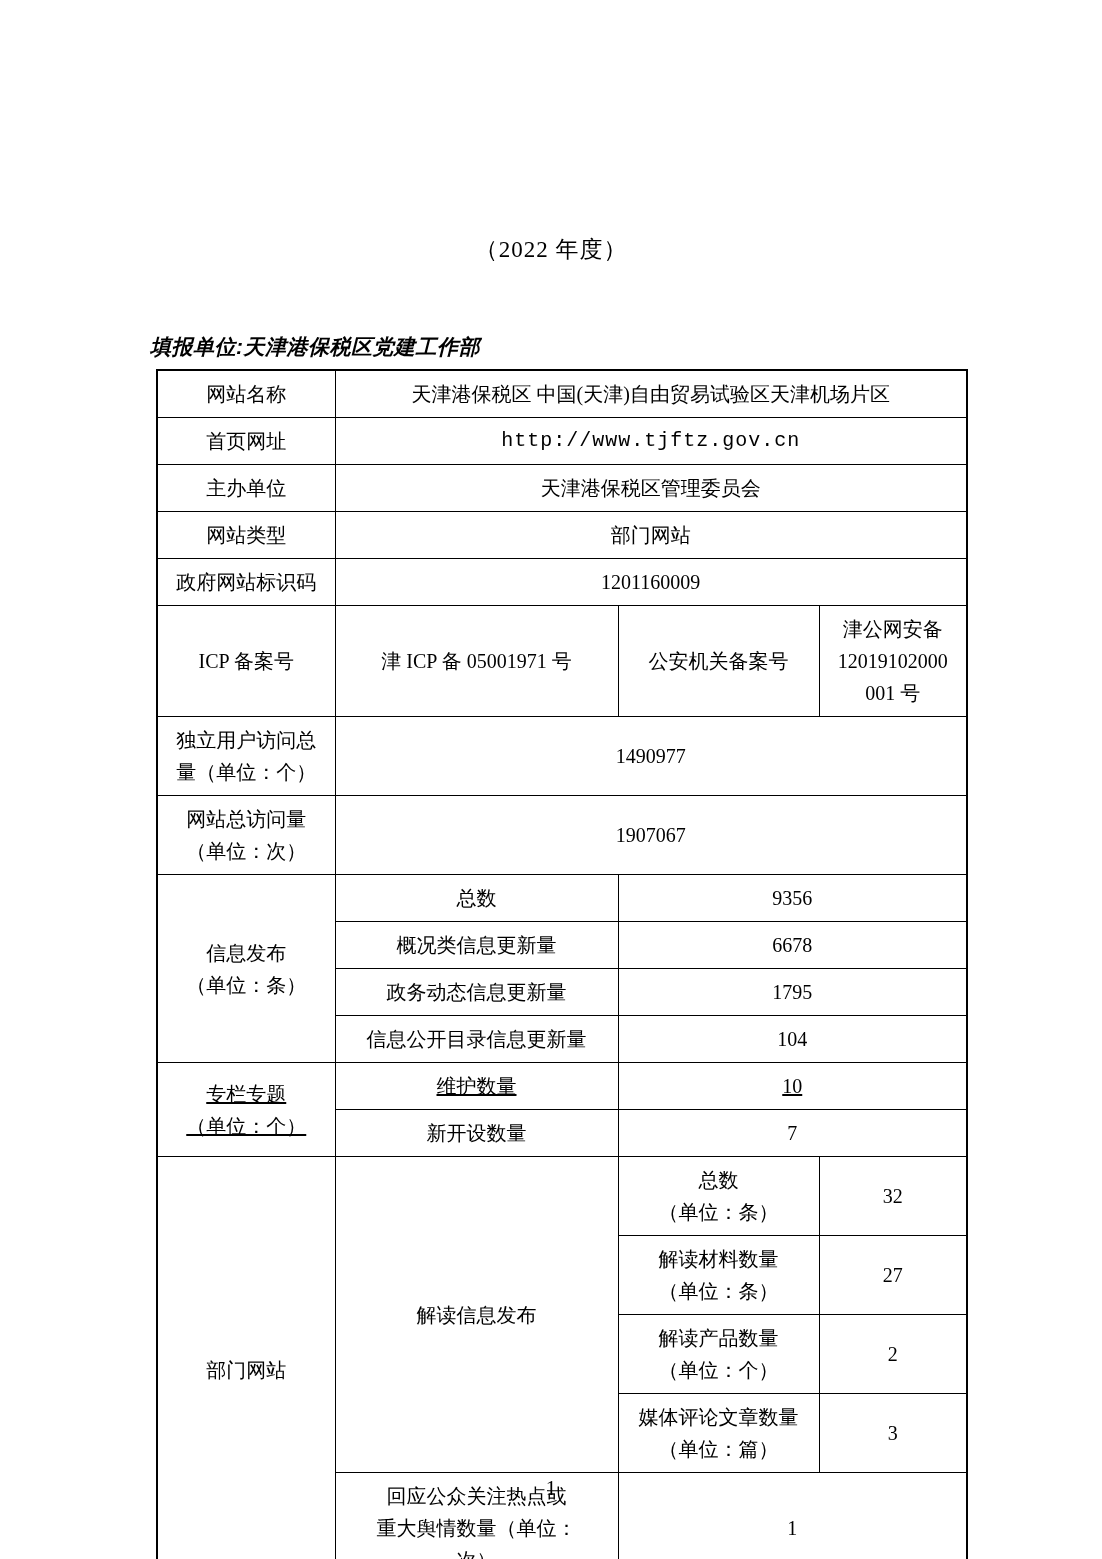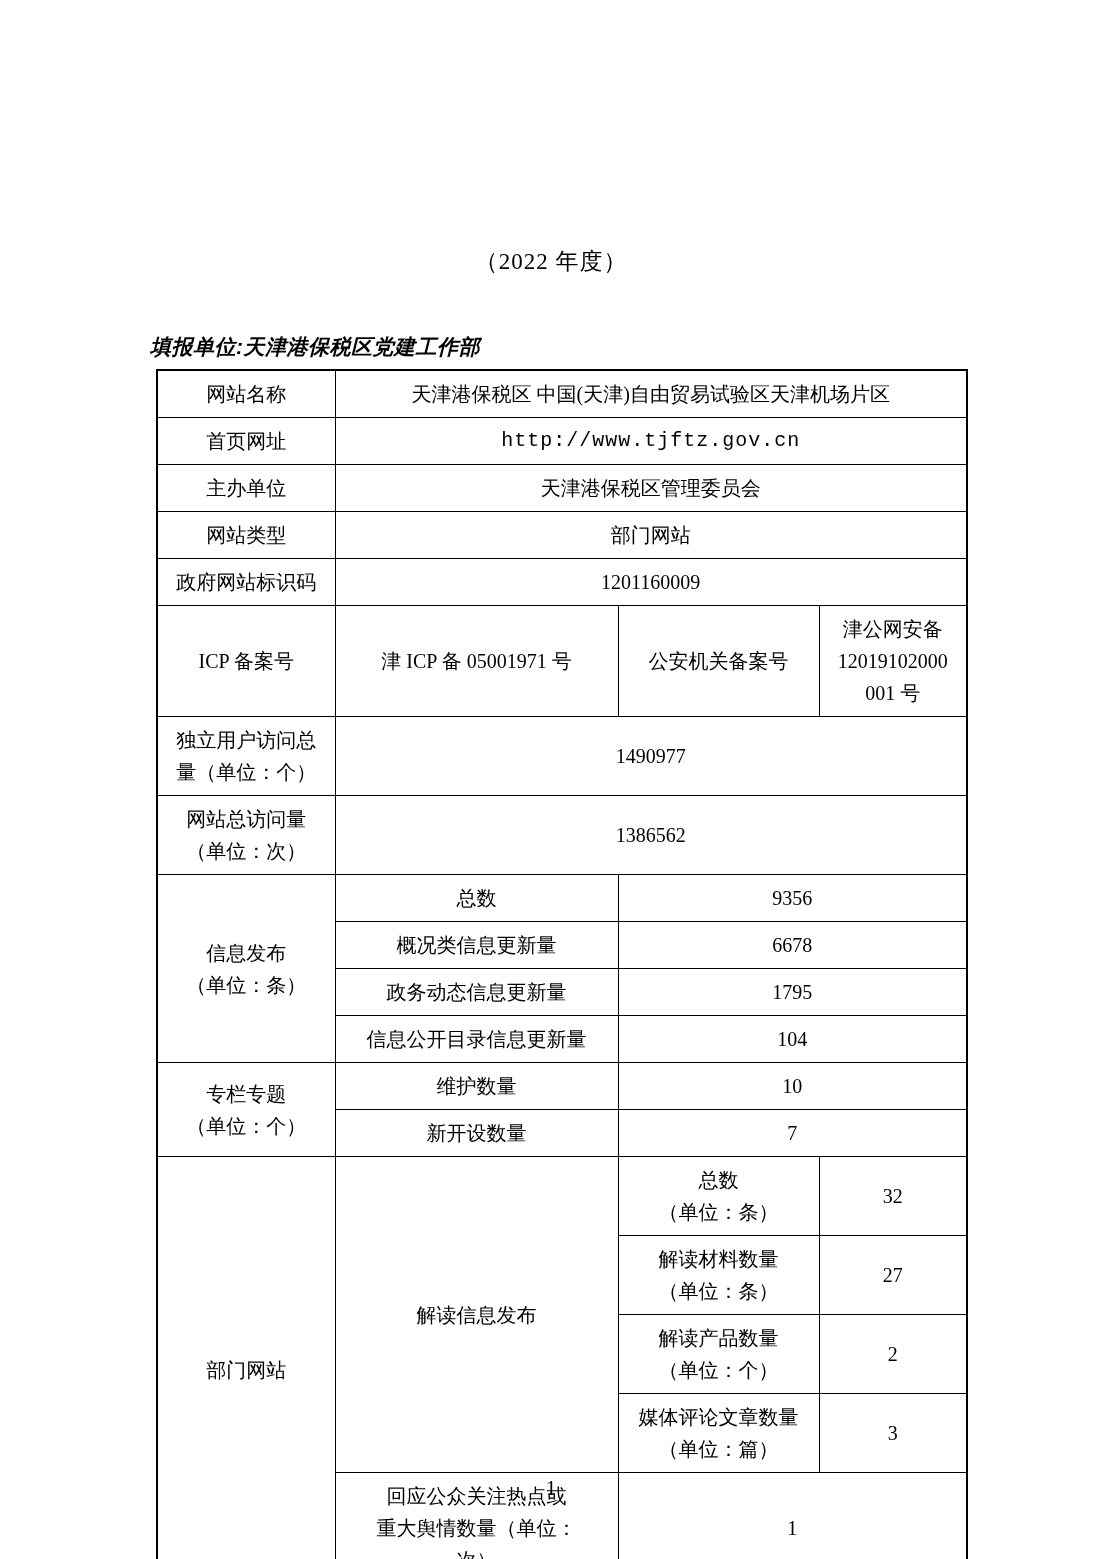--- a/index.html
+++ b/index.html
@@ -27,21 +27,21 @@
     width: 100%;
     text-align: center;
     font-family: "Liberation Sans", "DejaVu Sans", sans-serif;
     font-weight: 900;
     font-size: 41px;
     letter-spacing: 1px;
     margin: 0;
   }
   .doc-subtitle {
     position: absolute;
-    top: 246px;
+    top: 234px;
     left: 0;
     width: 100%;
     text-align: center;
     font-size: 23px;
     letter-spacing: 1px;
   }
   .filing-unit {
     position: absolute;
     top: 333px;
     left: 150px;
@@ -74,21 +74,21 @@
   td.url-cell {
     font-family: "Liberation Mono", "DejaVu Sans Mono", monospace;
     font-size: 19px;
     letter-spacing: 1px;
   }
   tr.h38 { height: 38px; }
   tr.h99 { height: 99px; }
   tr.h70 { height: 70px; }
   tr.h64 { height: 64px; }
   tr.h37 { height: 37px; }
-  tr.h36 { height: 36px; }
+  tr.h36 { height: 36px; text-decoration: underline; }
   tr.h65 { height: 65px; }
   tr.h90 { height: 90px; }
   tr.h44 { height: 53px; }
   .page-number {
     position: absolute;
     top: 1476px;
     left: 0;
     width: 100%;
     text-align: center;
     font-size: 21px;
@@ -139,21 +139,21 @@
 001 号</td>
       </tr>
       <tr class="h70">
         <td>独立用户访问总
 量（单位：个）</td>
         <td colspan="3">1490977</td>
       </tr>
       <tr class="h64">
         <td>网站总访问量
 （单位：次）</td>
-        <td colspan="3">1386562</td>
+        <td colspan="3">1907067</td>
       </tr>
       <tr class="h37">
         <td rowspan="4">信息发布
 （单位：条）</td>
         <td>总数</td>
         <td colspan="2">9356</td>
       </tr>
       <tr class="h37">
         <td>概况类信息更新量</td>
         <td colspan="2">6678</td>

